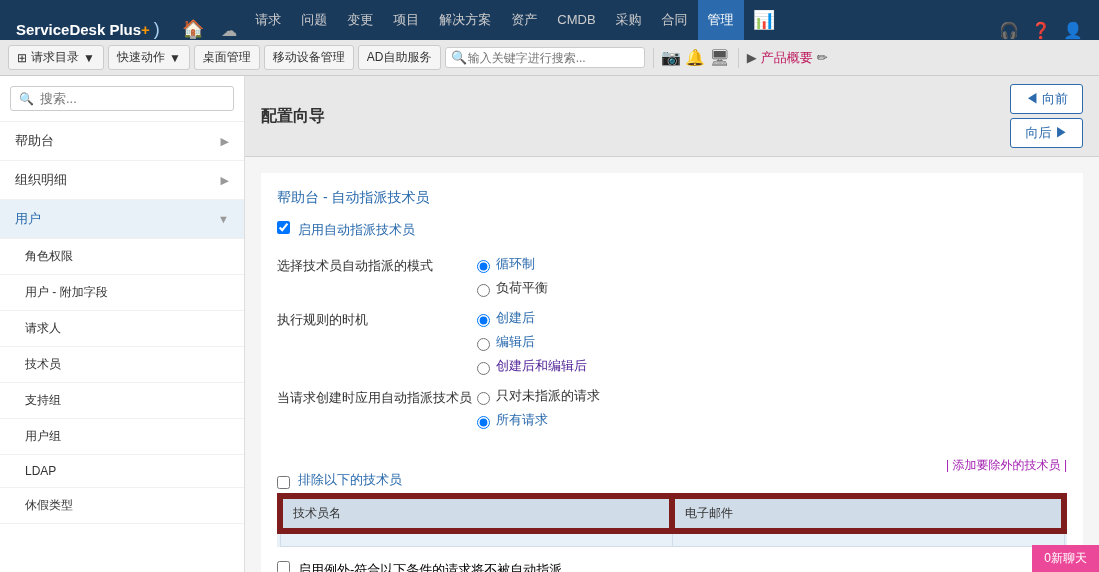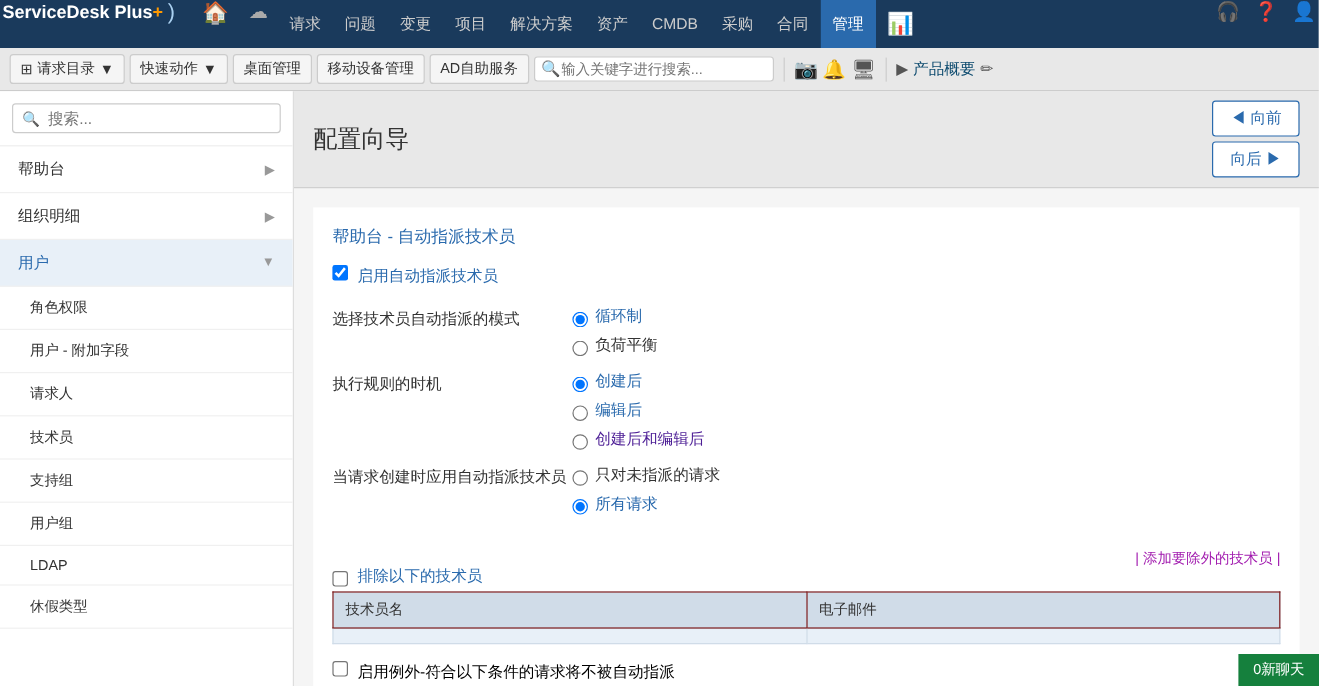--- a/index.html
+++ b/index.html
@@ -3,22 +3,22 @@
   <meta charset="utf-8">
   <style>
     * { box-sizing: border-box; margin: 0; padding: 0; }
     body { font-family: Arial, sans-serif; font-size: 13px; background: #f0f0f0; }
 
     
     .top-nav {
       background: #1a3a5c;
       height: 40px;
       display: flex;
-      align-items: flex-start;
-      padding: 0 2px;
+      align-items: flex-end;
+      padding: 0 16px;
       color: white;
     }
     .top-nav .logo {
       display: flex;
       align-items: center;
       margin-right: 15px;
     }
     .top-nav .home-icon {
       color: white;
       font-size: 18px;
@@ -153,22 +153,22 @@
     }
     .content-header {
       background: #e8e8e8;
       padding: 8px 16px;
       border-bottom: 1px solid #d0d0d0;
       display: flex;
       align-items: center;
       justify-content: space-between;
     }
     .content-title {
-      font-size: 20px;
-      font-weight: normal;
+      font-size: 16px;
+      font-weight: bold;
       color: #333;
       text-align: right;
     }
     .nav-buttons {
       display: flex;
       gap: 4px;
       flex-direction: column;
     }
     .nav-btn {
       padding: 5px 14px;
@@ -261,42 +261,42 @@
       width: 100%;
       border-collapse: collapse;
       background: #e8f0f8;
     }
     .data-table th {
       background: #d0dce8;
       padding: 6px 10px;
       text-align: left;
       font-size: 12px;
       color: #333;
-      border: 1px solid #7f1d1d;
+      border: 6px solid #7f1d1d;
       font-weight: normal;
     }
     .data-table td {
       padding: 6px 10px;
       font-size: 12px;
       border: 1px solid #d0dce8;
     }
 
     
     .bottom-section {
       background: white;
       padding: 10px 16px;
       border-top: 1px solid #ddd;
     }
 
     
     .chat-bubble {
       position: fixed;
       bottom: 0;
       right: 0;
-      background: #15803d;
+      background: #ec4899;
       color: white;
       padding: 5px 12px;
       font-size: 12px;
       cursor: pointer;
       z-index: 999;
     }
   </style>
 </head>
 <body>
 
@@ -350,21 +350,21 @@
   <div class="toolbar-search">
     <span style="color:#999;">🔍</span>
     <input type="text" placeholder="输入关键字进行搜索..." style="">
   </div>
   <div class="toolbar-separator"></div>
   <span style="font-size:16px;cursor:pointer;color:#555;">📷</span>
   <span style="font-size:16px;cursor:pointer;color:#555;">🔔</span>
   <span style="font-size:16px;cursor:pointer;color:#555;">🖥</span>
   <div class="toolbar-separator"></div>
   <span style="font-size:13px;color:#555;">▶</span>
-  <span style="font-size:13px;color:#0c4a6e;">产品概要</span>
+  <span style="font-size:13px;color:#be185d;">产品概要</span>
   <span style="font-size:13px;color:#555;">✏</span>
 </div>
 
 <div class="main-layout">
 
   <div class="sidebar">
     <div class="sidebar-search">
       <div class="sidebar-search-input">
         <span style="color:#999;font-size:12px;">🔍</span>
         <input type="text" placeholder="搜索..." style="">

